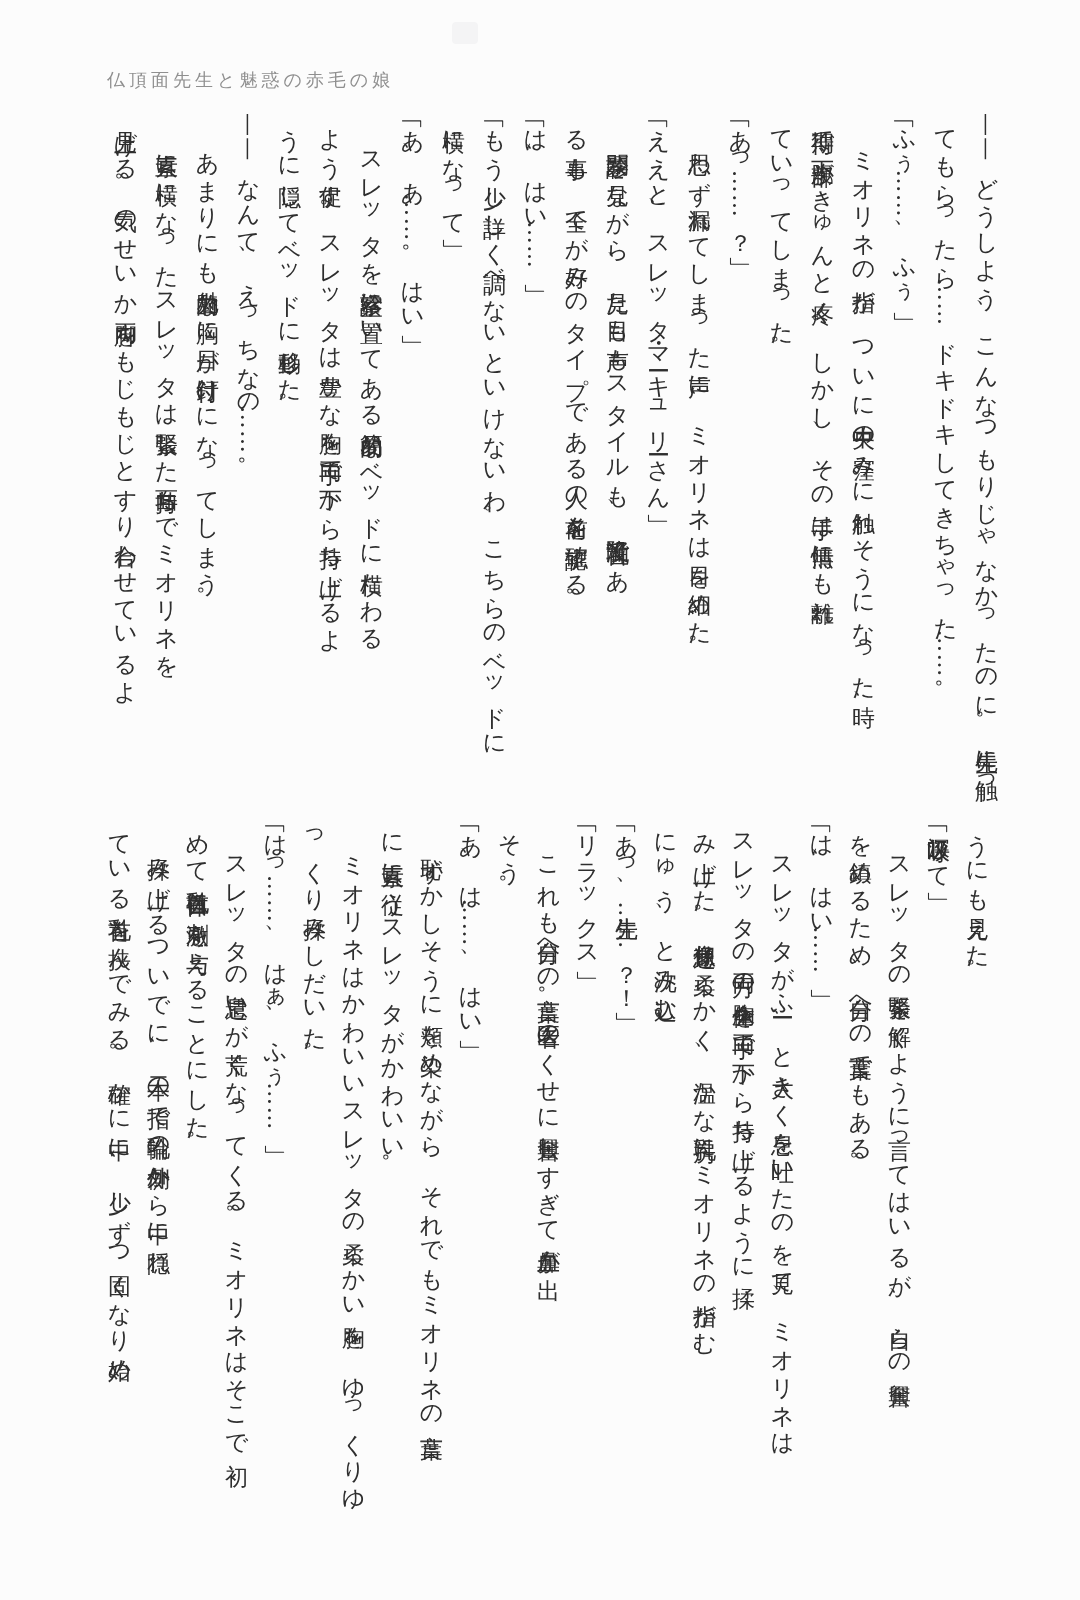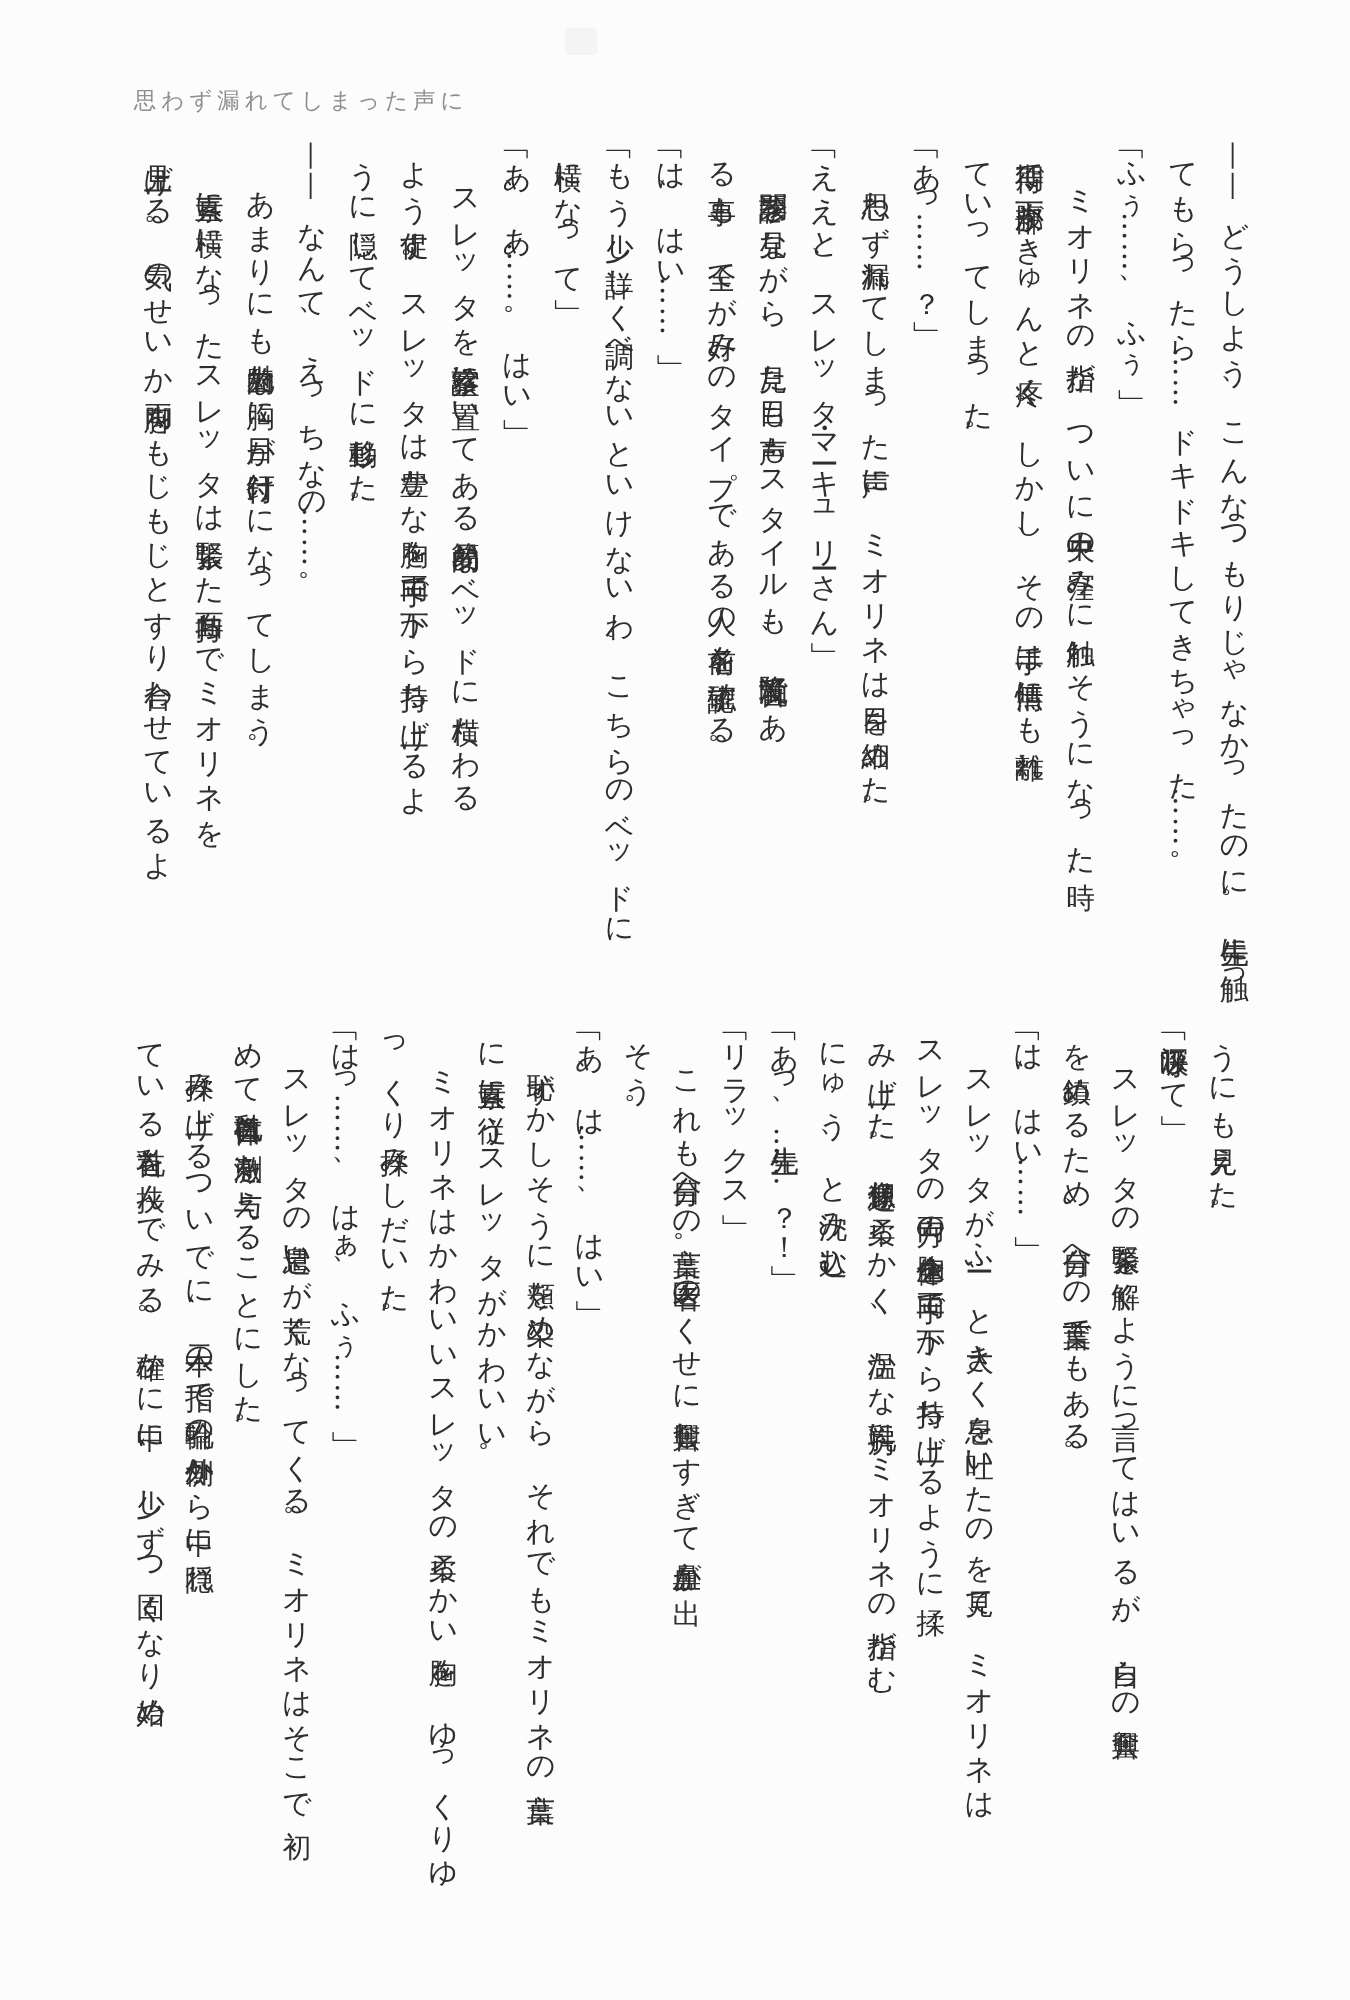--- a/index.html
+++ b/index.html
@@ -62,21 +62,21 @@
   }
   .line.ind {
     text-indent: 1em;
   }
 </style>
 </head>
 <body>
 
 <div class="page">
   <div class="smudge"></div>
-  <div class="running-title">思わず漏れてしまった声に</div>
+  <div class="running-title">仏頂面先生と魅惑の赤毛の娘</div>
   <div class="text-row row-top">
       <p class="line">——どうしよう、こんなつもりじゃなかったのに。先生に触っ</p>
       <p class="line">てもらったら……ドキドキしてきちゃった……。</p>
       <p class="line">「ふぅ……、ふぅ」</p>
       <p class="line ind">ミオリネの指が、ついに中央の窪みに触れそうになった時、</p>
       <p class="line">期待で下腹部がきゅんと疼く。しかし、その手は無情にも離れ</p>
       <p class="line">ていってしまった。</p>
       <p class="line">「あっ……？」</p>
       <p class="line ind">思わず漏れてしまった声に、ミオリネは目を細めた。</p>
       <p class="line">「ええと、スレッタ・マーキュリーさん」</p>

